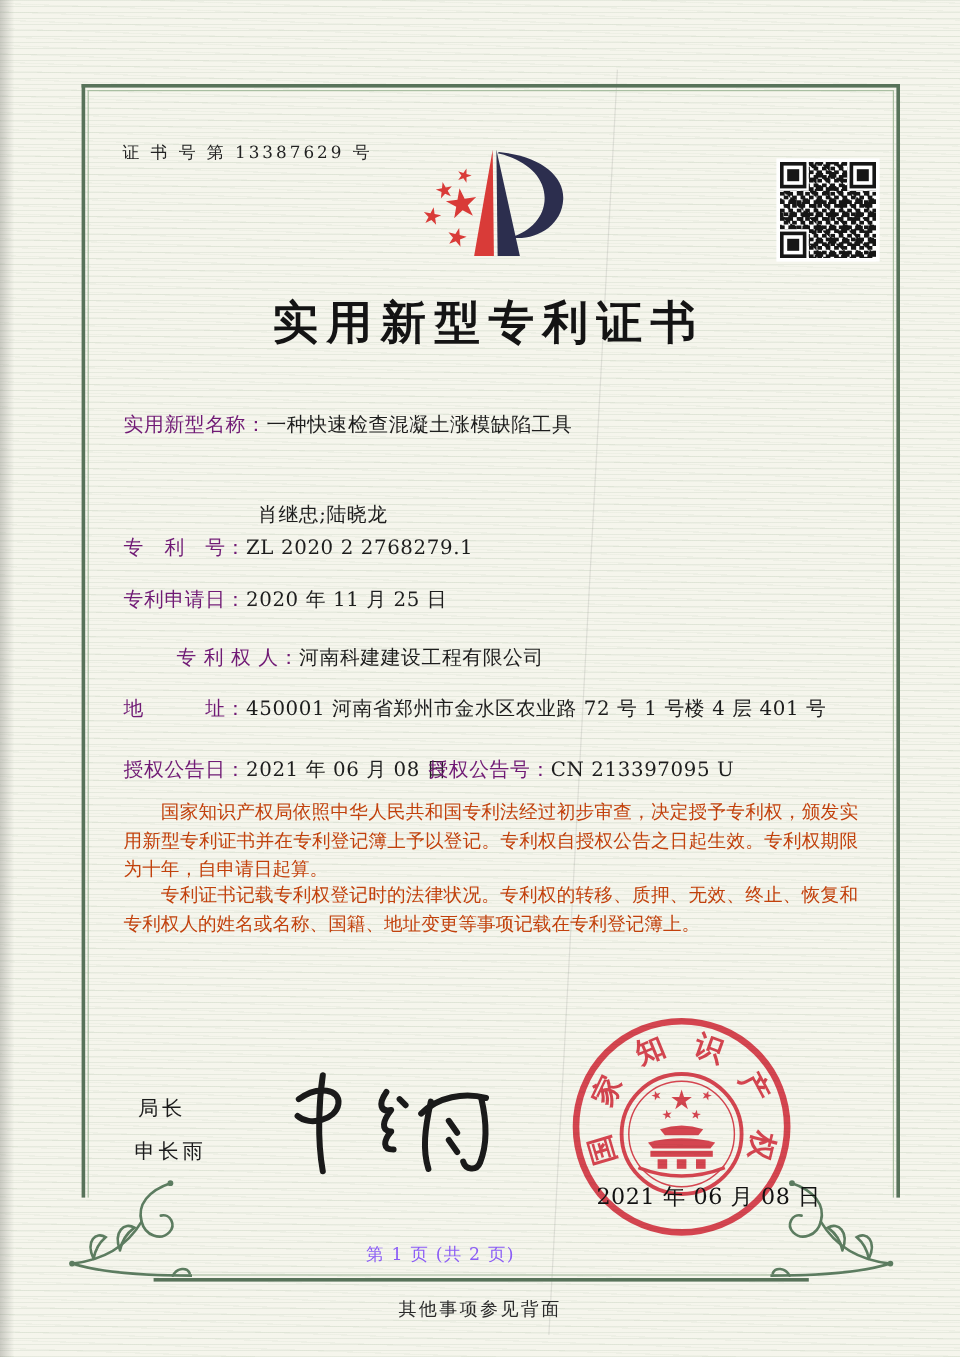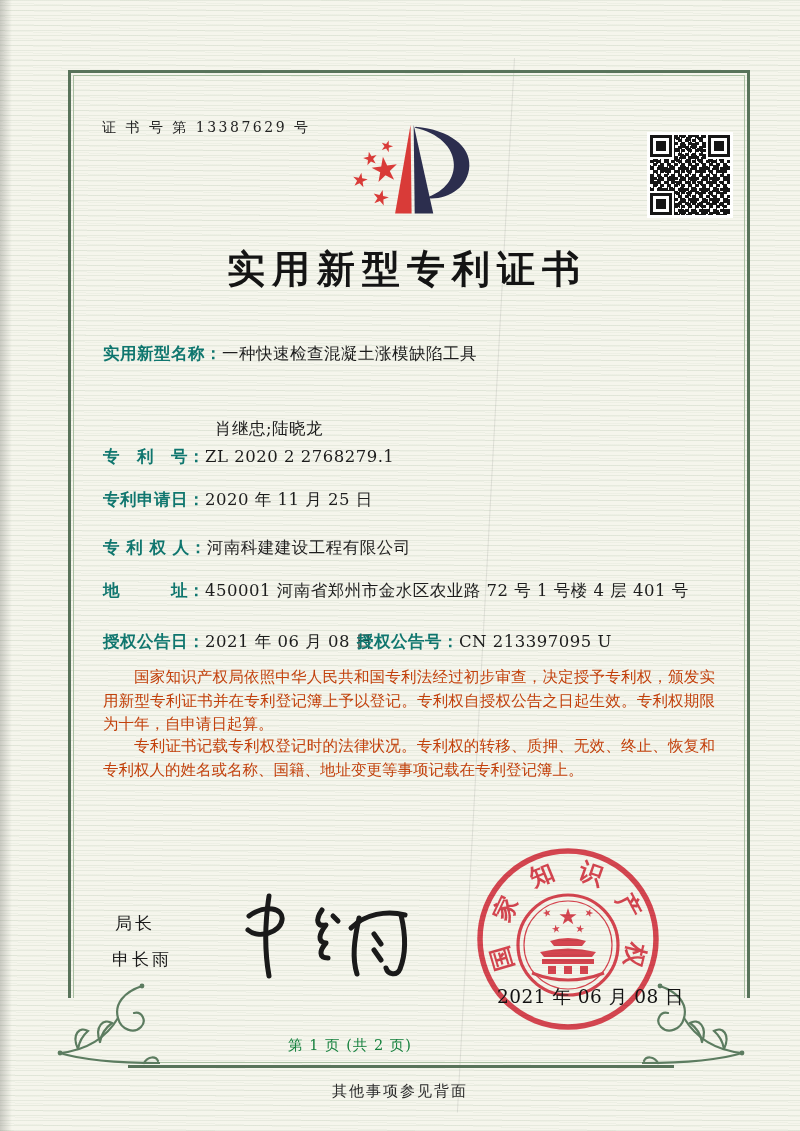--- a/index.html
+++ b/index.html
@@ -48,39 +48,39 @@
   .qr .f { position:absolute; width:16px; height:16px; border:3.5px solid #161616;
     background:#fff; box-shadow:0 0 0 2px #fff; }
   .qr .f::after { content:""; position:absolute; inset:3px; background:#161616; }
   .qr .f.tl { left:3px; top:3px; } .qr .f.tr { right:3px; top:3px; } .qr .f.bl { left:3px; bottom:3px; }
 
   .title { position:absolute; left:0; top:244px; width:814px; text-align:center;
     font-size:38px; font-weight:700; letter-spacing:7px; color:#141414; }
 
   .row { position:absolute; left:103px; font-size:16.5px; color:#1d1d1d;
     white-space:nowrap; letter-spacing:.5px; }
-  .row .lab { color:#0f766e;font-weight:bold; }
+  .row .lab { color:#701a75; }
   .r0{top:343px;} .r1{top:391px;} .r1b{top:418px; left:215px;}
-  .r2{top:446px;} .r3{top:489px;} .r4{top:537px;} .r5{top:580px;}
+  .r2{top:446px;} .r3{top:489px;} .r4{top:537px;margin-left:44px;} .r5{top:580px;}
   .r6{top:631px;} .r6b{top:631px; left:357px;}
 
   .para { position:absolute; left:103px; width:612px; font-size:15.5px;
     line-height:23.5px; text-align:justify; text-indent:31px; color:#c2410c; }
   .p1{top:666px;} .p2{top:735px;}
 
   .signer-title { position:absolute; left:115px; top:912px; font-size:17px; letter-spacing:3px; }
   .signer-name  { position:absolute; left:112px; top:948px; font-size:17px; letter-spacing:3px; }
   .autograph { position:absolute; left:225px; top:886px; }
 
   .seal { position:absolute; left:472px; top:843px; mix-blend-mode:multiply; opacity:.93; }
   .seal-date { position:absolute; left:497px; top:984px; font-size:18.5px;
     letter-spacing:.5px; color:#121212; z-index:5; white-space:nowrap; }
 
-  .page-num { position:absolute; left:0; top:1036px; width:700px; text-align:center;
-    font-size:14.5px; color:#15803d; letter-spacing:1px; }
+  .page-num { position:absolute; left:17px; top:1036px; width:700px; text-align:center;
+    font-size:14.5px; color:#8b5cf6; letter-spacing:1px; }
   .back-note { position:absolute; left:0; top:1082px; width:800px; text-align:center;
     font-size:15px; color:#2a2a2a; letter-spacing:2px; }
 </style>
 </head>
 <body>
 
 <div class="page">
 
   <div class="scan-edge"></div>
   <div class="crease"></div>

